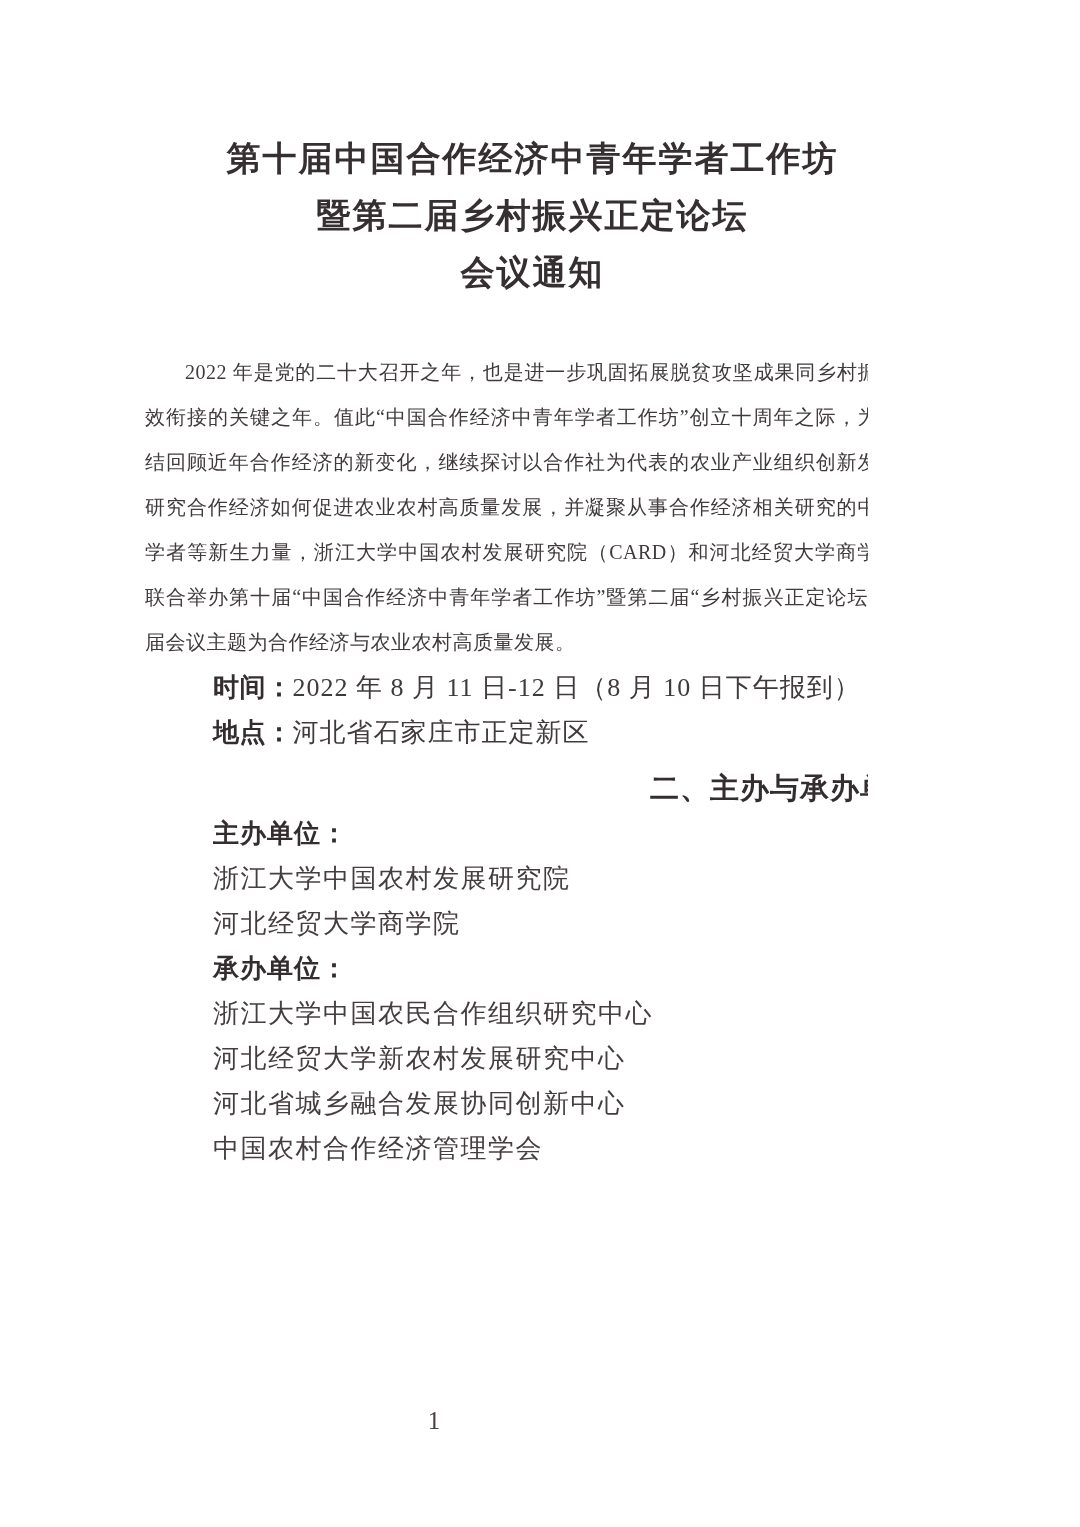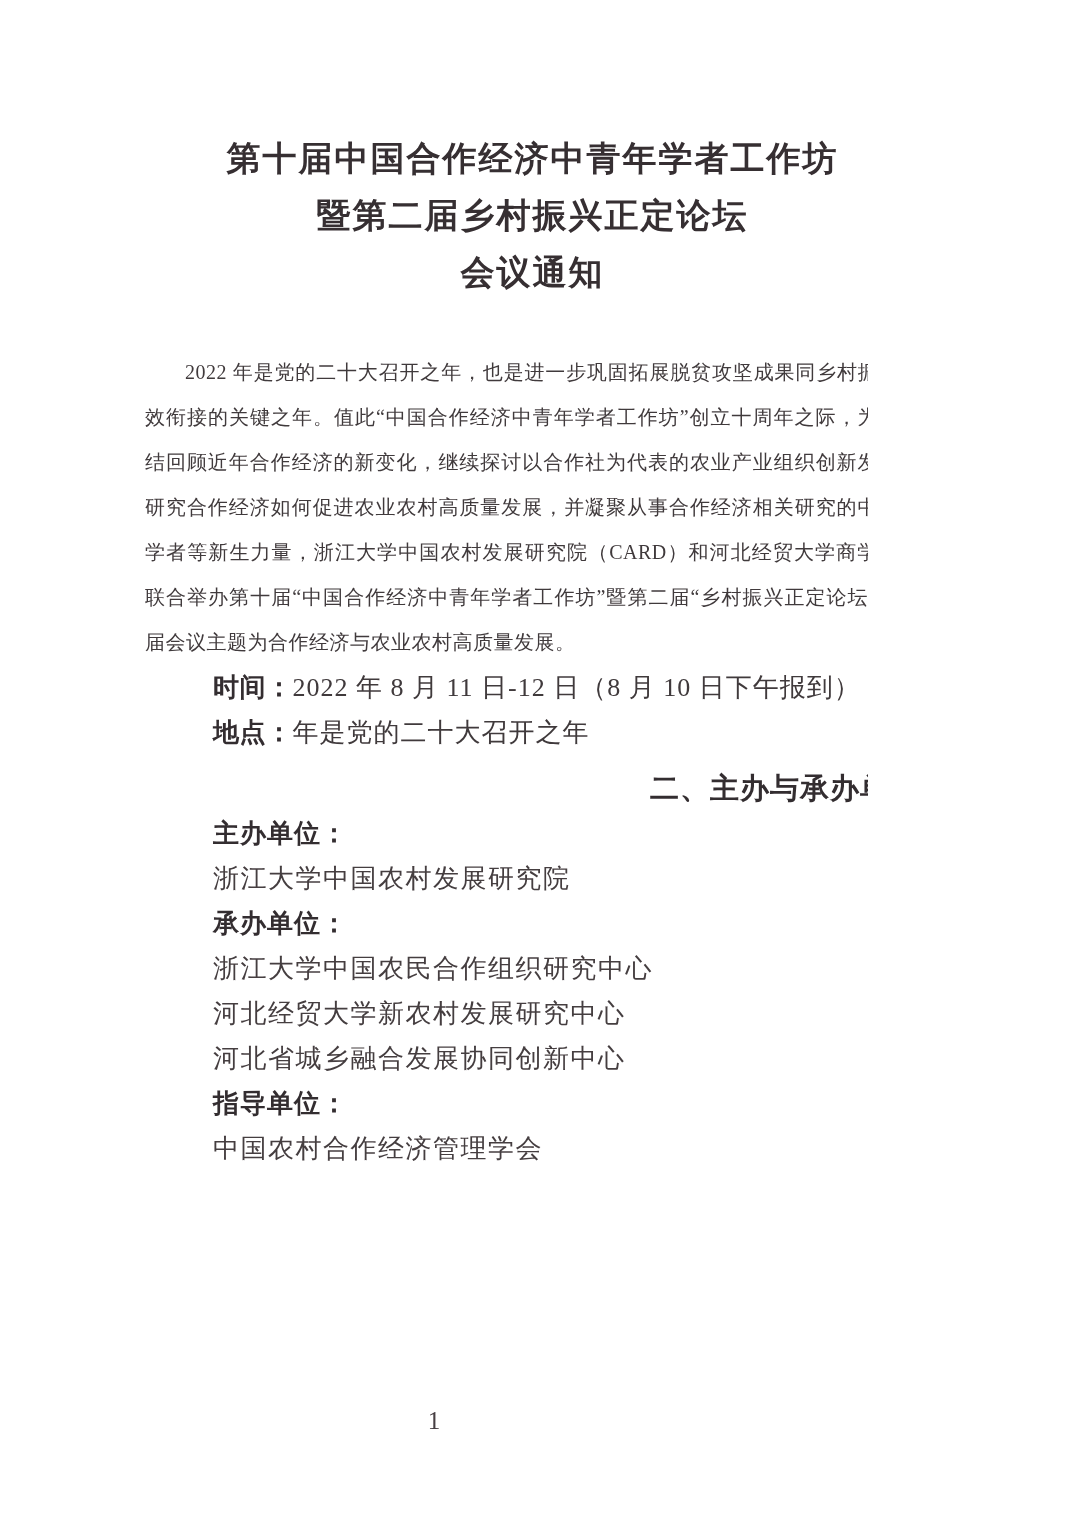--- a/index.html
+++ b/index.html
@@ -100,31 +100,31 @@
       <span class="title-line">第十届中国合作经济中青年学者工作坊</span>
       <span class="title-line">暨第二届乡村振兴正定论坛</span>
       <span class="title-line">会议通知</span>
     </h1>
 
     <p class="intro">2022 年是党的二十大召开之年，也是进一步巩固拓展脱贫攻坚成果同乡村振兴有效衔接的关键之年。值此“中国合作经济中青年学者工作坊”创立十周年之际，为了总结回顾近年合作经济的新变化，继续探讨以合作社为代表的农业产业组织创新发展，研究合作经济如何促进农业农村高质量发展，并凝聚从事合作经济相关研究的中青年学者等新生力量，浙江大学中国农村发展研究院（CARD）和河北经贸大学商学院将联合举办第十届“中国合作经济中青年学者工作坊”暨第二届“乡村振兴正定论坛”，本届会议主题为合作经济与农业农村高质量发展。</p>
 
 
     <div class="row"><span class="row-label">时间：</span><span class="row-value">2022 年 8 月 11 日-12 日（8 月 10 日下午报到）</span></div>
 
-    <div class="row"><span class="row-label">地点：</span><span class="row-value">年是党的二十大召开之年</span></div>
+    <div class="row"><span class="row-label">地点：</span><span class="row-value">河北省石家庄市正定新区</span></div>
 
     <h2 class="section-heading second">二、主办与承办单位</h2>
 
     <div class="group-label">主办单位：</div>
     <div class="org-item">浙江大学中国农村发展研究院</div>
+    <div class="org-item">河北经贸大学商学院</div>
 
     <div class="group-label">承办单位：</div>
     <div class="org-item">浙江大学中国农民合作组织研究中心</div>
     <div class="org-item">河北经贸大学新农村发展研究中心</div>
     <div class="org-item">河北省城乡融合发展协同创新中心</div>
 
-    <div class="group-label">指导单位：</div>
     <div class="org-item">中国农村合作经济管理学会</div>
 
   </div>
 
   <div class="page-number">1</div>
 </div>
 
 </body></html>

